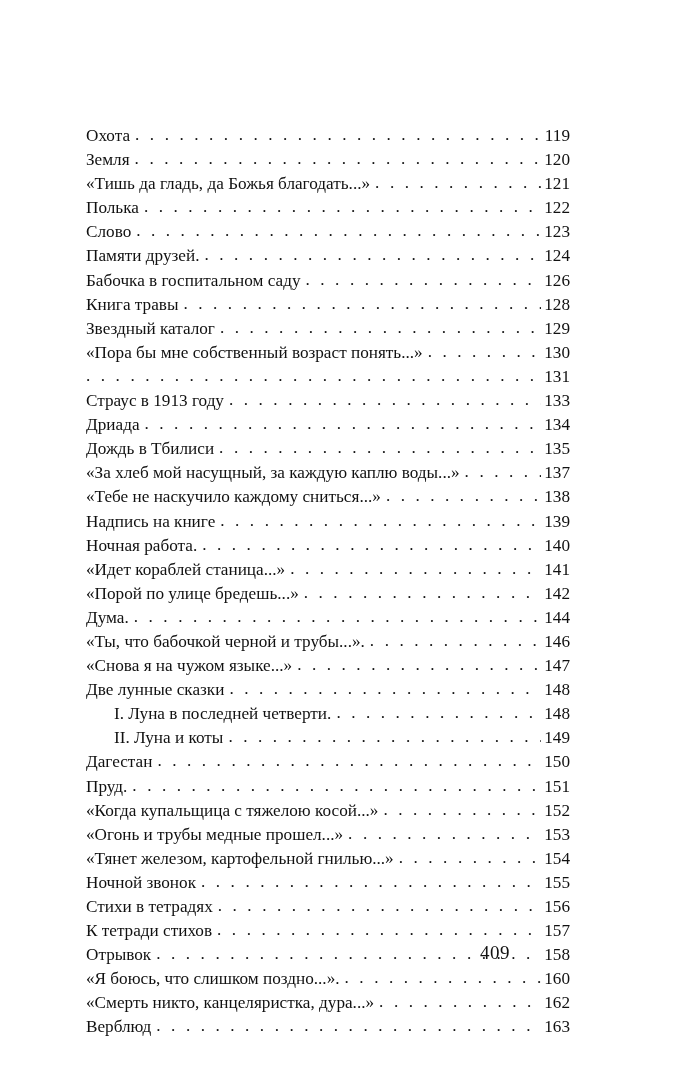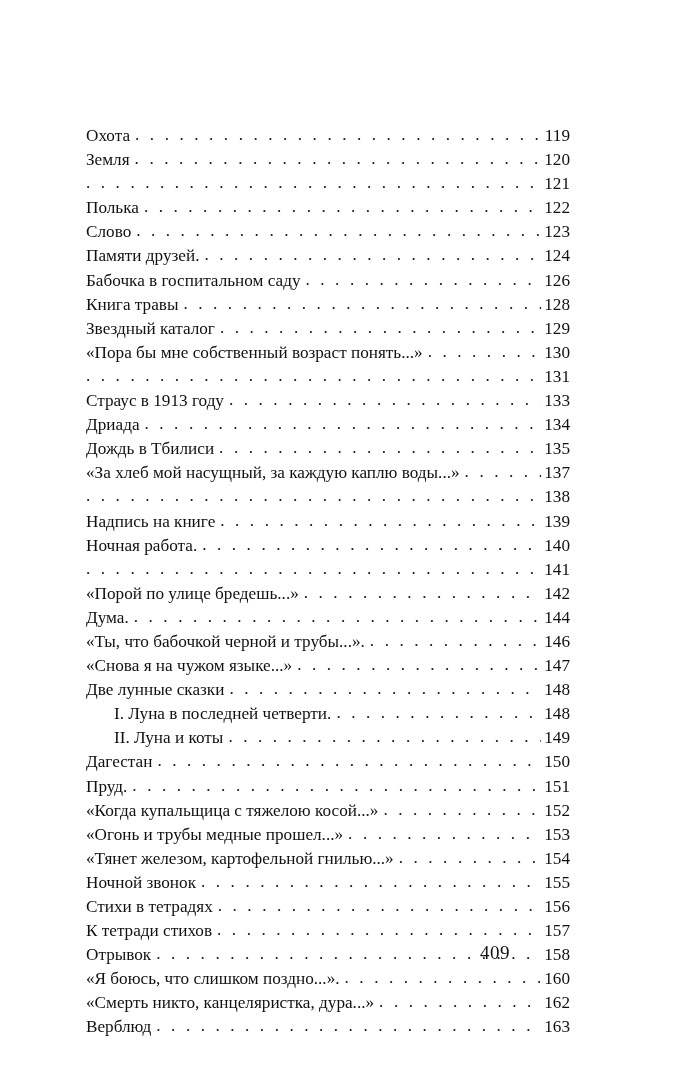--- a/index.html
+++ b/index.html
@@ -78,20 +78,21 @@
         <span class="entry-title">Охота</span>
         <span class="leader">. . . . . . . . . . . . . . . . . . . . . . . . . . . . . . . . . . . . . . . . . . . . . . . . . . . . . . . . . . .</span>
         <span class="entry-page">119</span>
       </div>
       <div class="toc-entry">
         <span class="entry-title">Земля</span>
         <span class="leader">. . . . . . . . . . . . . . . . . . . . . . . . . . . . . . . . . . . . . . . . . . . . . . . . . . . . . . . . . . .</span>
         <span class="entry-page">120</span>
       </div>
       <div class="toc-entry">
+        <span class="entry-title">«Тишь да гладь, да Божья благодать...»</span>
         <span class="leader">. . . . . . . . . . . . . . . . . . . . . . . . . . . . . . . . . . . . . . . . . . . . . . . . . . . . . . . . . . .</span>
         <span class="entry-page">121</span>
       </div>
       <div class="toc-entry">
         <span class="entry-title">Полька</span>
         <span class="leader">. . . . . . . . . . . . . . . . . . . . . . . . . . . . . . . . . . . . . . . . . . . . . . . . . . . . . . . . . . .</span>
         <span class="entry-page">122</span>
       </div>
       <div class="toc-entry">
         <span class="entry-title">Слово</span>
@@ -141,34 +142,36 @@
         <span class="entry-title">Дождь в Тбилиси</span>
         <span class="leader">. . . . . . . . . . . . . . . . . . . . . . . . . . . . . . . . . . . . . . . . . . . . . . . . . . . . . . . . . . .</span>
         <span class="entry-page">135</span>
       </div>
       <div class="toc-entry">
         <span class="entry-title">«За хлеб мой насущный, за каждую каплю воды...»</span>
         <span class="leader">. . . . . . . . . . . . . . . . . . . . . . . . . . . . . . . . . . . . . . . . . . . . . . . . . . . . . . . . . . .</span>
         <span class="entry-page">137</span>
       </div>
       <div class="toc-entry">
+        <span class="entry-title">«Тебе не наскучило каждому сниться...»</span>
         <span class="leader">. . . . . . . . . . . . . . . . . . . . . . . . . . . . . . . . . . . . . . . . . . . . . . . . . . . . . . . . . . .</span>
         <span class="entry-page">138</span>
       </div>
       <div class="toc-entry">
         <span class="entry-title">Надпись на книге</span>
         <span class="leader">. . . . . . . . . . . . . . . . . . . . . . . . . . . . . . . . . . . . . . . . . . . . . . . . . . . . . . . . . . .</span>
         <span class="entry-page">139</span>
       </div>
       <div class="toc-entry">
         <span class="entry-title">Ночная работа.</span>
         <span class="leader">. . . . . . . . . . . . . . . . . . . . . . . . . . . . . . . . . . . . . . . . . . . . . . . . . . . . . . . . . . .</span>
         <span class="entry-page">140</span>
       </div>
       <div class="toc-entry">
+        <span class="entry-title">«Идет кораблей станица...»</span>
         <span class="leader">. . . . . . . . . . . . . . . . . . . . . . . . . . . . . . . . . . . . . . . . . . . . . . . . . . . . . . . . . . .</span>
         <span class="entry-page">141</span>
       </div>
       <div class="toc-entry">
         <span class="entry-title">«Порой по улице бредешь...»</span>
         <span class="leader">. . . . . . . . . . . . . . . . . . . . . . . . . . . . . . . . . . . . . . . . . . . . . . . . . . . . . . . . . . .</span>
         <span class="entry-page">142</span>
       </div>
       <div class="toc-entry">
         <span class="entry-title">Дума.</span>

